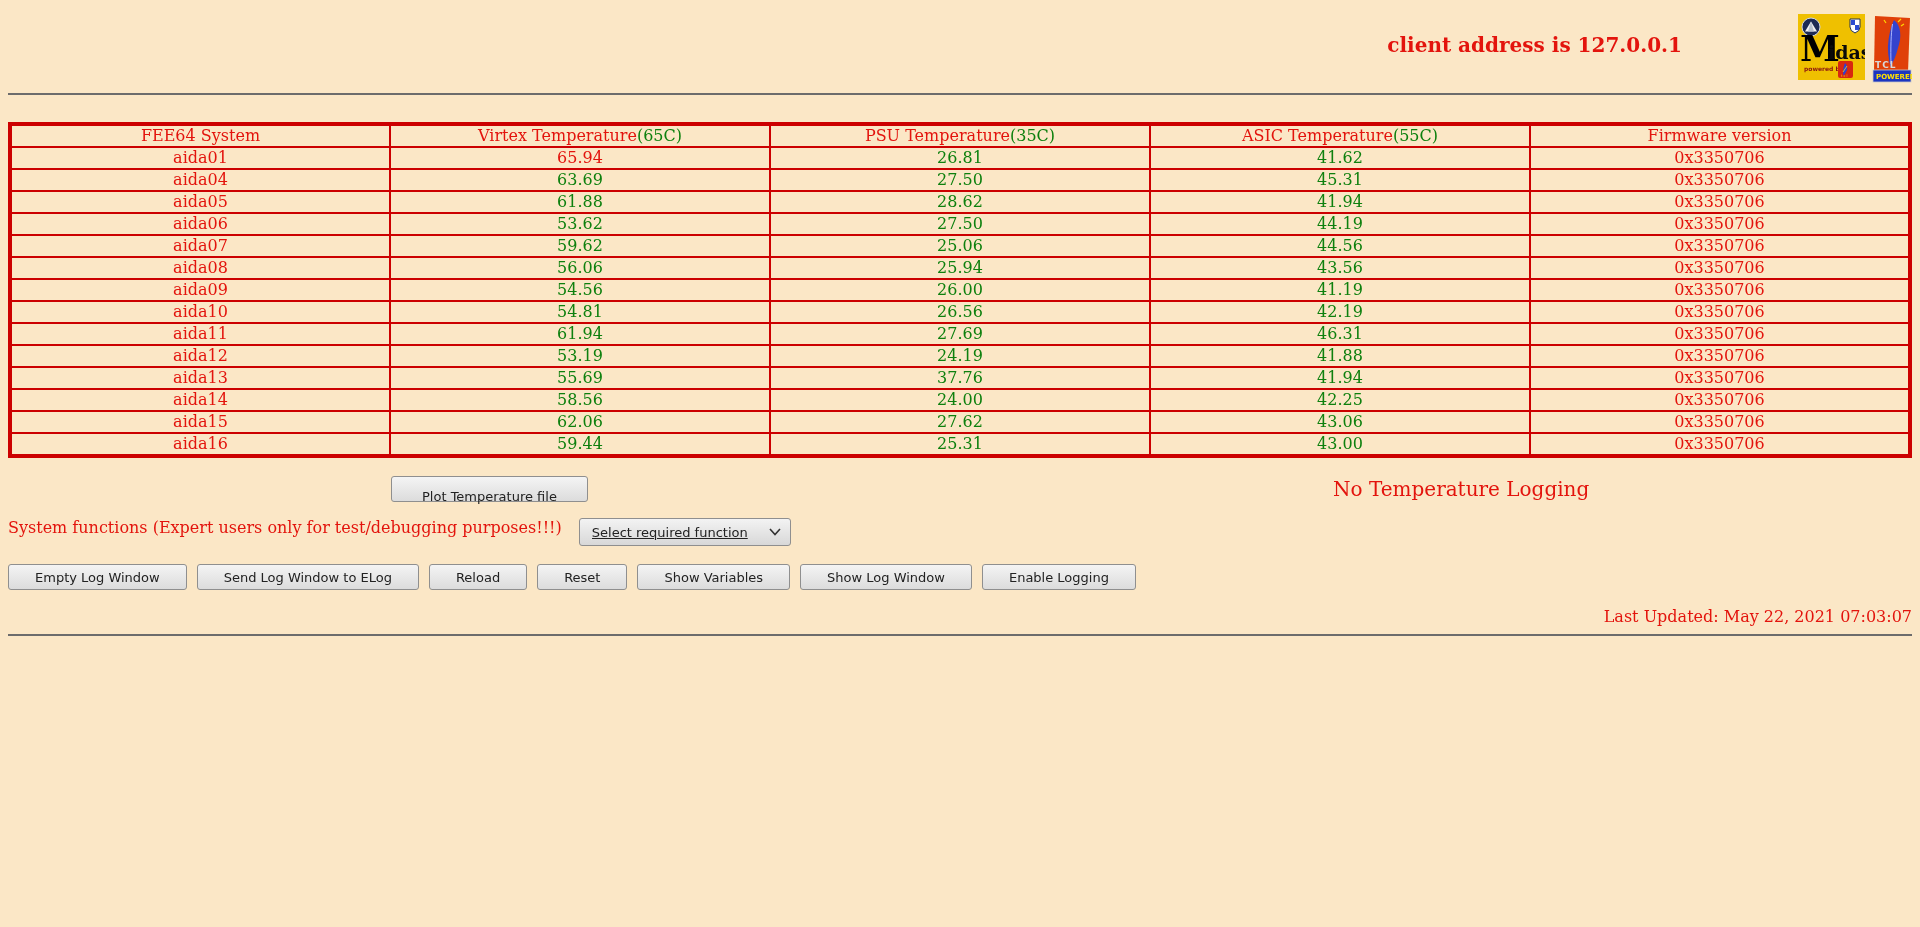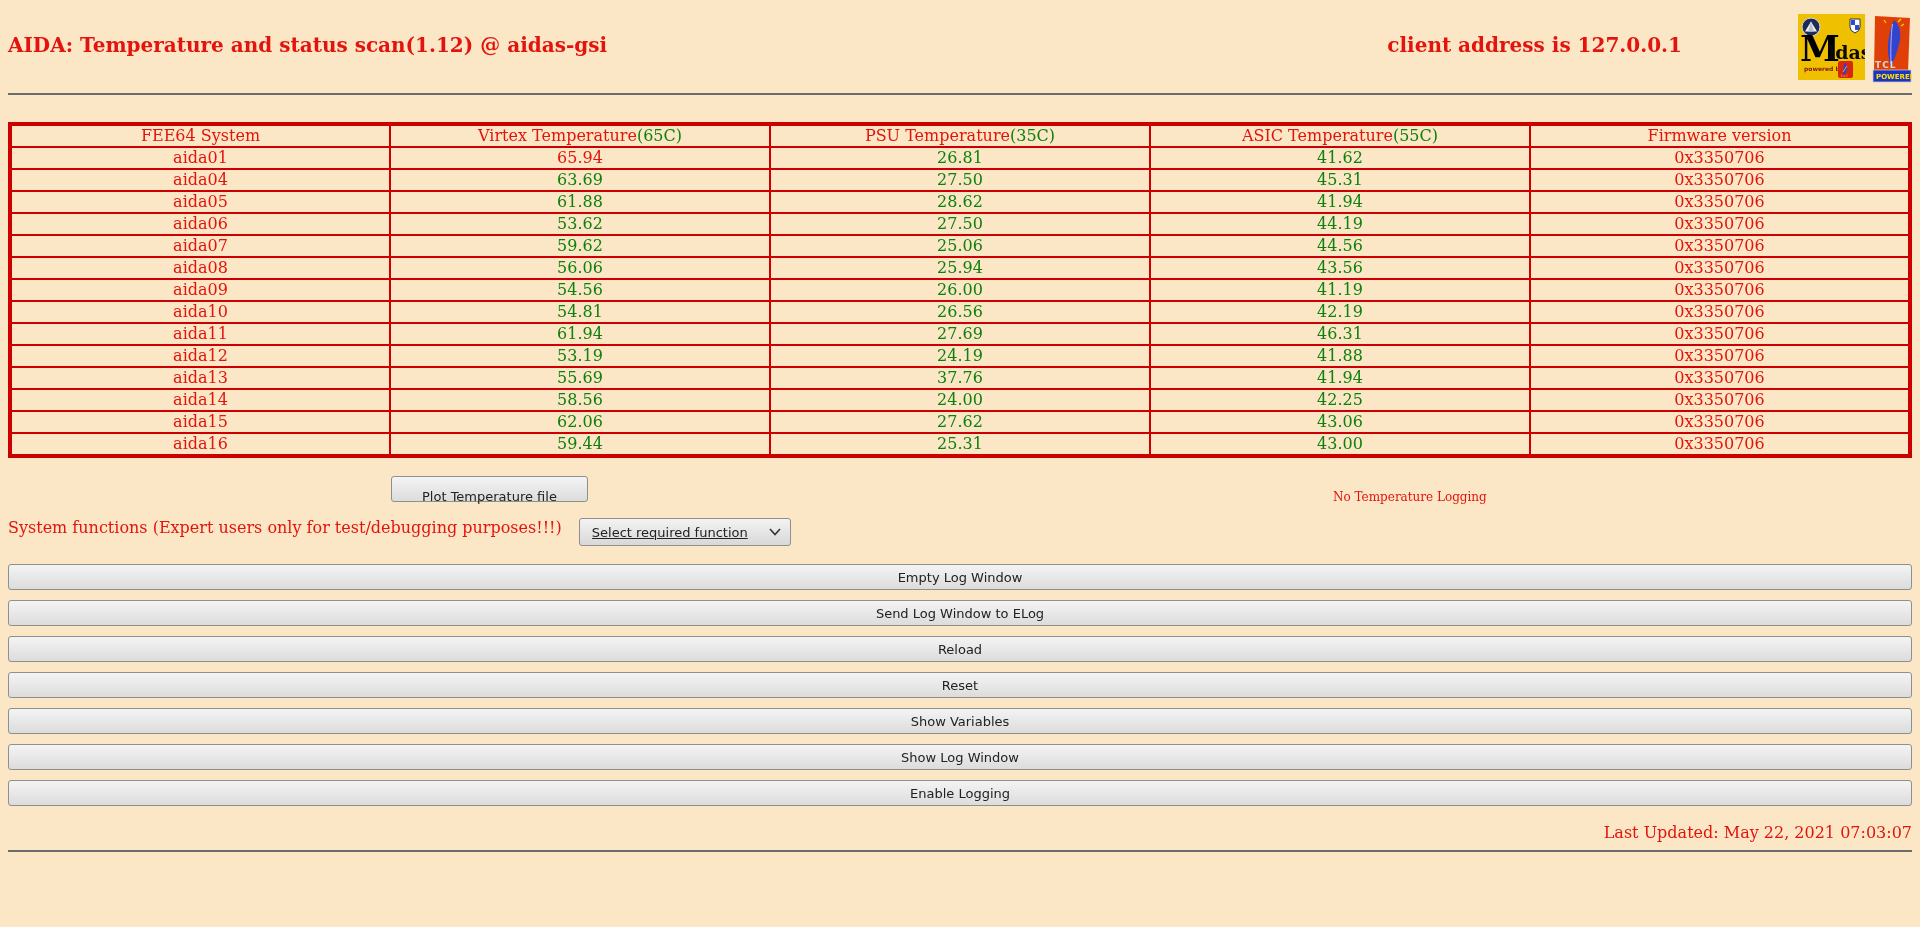--- a/index.html
+++ b/index.html
@@ -63,47 +63,46 @@
     background:linear-gradient(#f4f4f4,#dcdcdc);
     border:1px solid #8f8f8f;
     border-radius:3px;
     height:26px;
     padding:0 26px;
     cursor:pointer;
   }
   .plot-row{position:relative;margin-top:18px;height:26px;}
   .plot-row .btn{margin-left:383px;padding:12px 30px;}
   .logging-status{
-    position:absolute;left:1325px;top:8px;
-    font-size:12px;color:var(--red);line-height:26px;
+    position:absolute;left:1325px;top:0;
+    font-size:20px;color:var(--red);line-height:26px;
     white-space:nowrap;
   }
   .sysfunc-row{display:flex;align-items:flex-start;margin-top:16px;height:28px;}
   .sysfunc-label{font-size:16px;color:var(--red);white-space:nowrap;}
   .select-wrap{position:relative;margin-left:17px;}
   select.func-select{
     -webkit-appearance:none;appearance:none;
     font-family:"DejaVu Sans","Liberation Sans",sans-serif;
     font-size:13px;color:#222;
     background:linear-gradient(#f3f3f3,#d8d8d8);
     border:1px solid #8f8f8f;border-radius:3px;
     height:28px;width:212px;
     padding:0 30px 0 12px;
     cursor:pointer;
     text-decoration:underline;
   }
   .select-chevron{position:absolute;right:10px;top:9px;pointer-events:none;}
-  .actions-bar{display:flex;gap:10px;margin-top:18px;flex-direction:column;}
+  .actions-bar{display:flex;gap:10px;margin-top:18px;}
   .updated-row{margin-top:17px;text-align:right;font-size:16px;color:var(--red);}
 </style>
 </head>
 <body>
 
 <div class="header">
-  <div class="page-title">AIDA: Temperature and status scan(1.12) @ aidas-gsi</div>
   <div class="client-address">client address is 127.0.0.1</div>
   <div class="logos">
 
     <svg width="67" height="66" viewBox="0 0 67 66">
       <rect x="0" y="0" width="67" height="66" fill="#efc000"></rect>
       <circle cx="13" cy="13" r="9" fill="#1d2b55" stroke="#cfd6e6" stroke-width="1"></circle>
       <polygon points="13,7.5 19,17.5 7,17.5" fill="#f2f2f2"></polygon>
       <polygon points="13,7.5 16,17.5 10,17.5" fill="#b9c2cf"></polygon>
       <path d="M52 5 h10 v8 q0 4 -5 6 q-5 -2 -5 -6 Z" fill="#ffffff" stroke="#22304f" stroke-width="1"></path>
       <rect x="53" y="6" width="4" height="5" fill="#2b4bd0"></rect>

